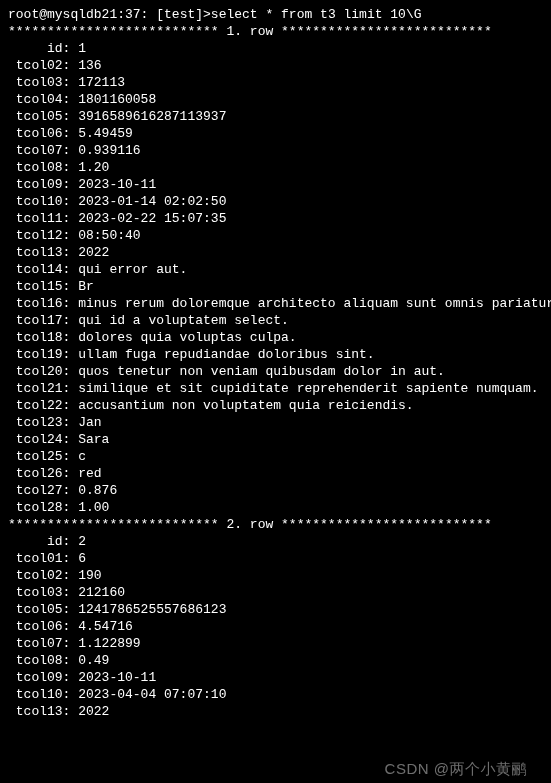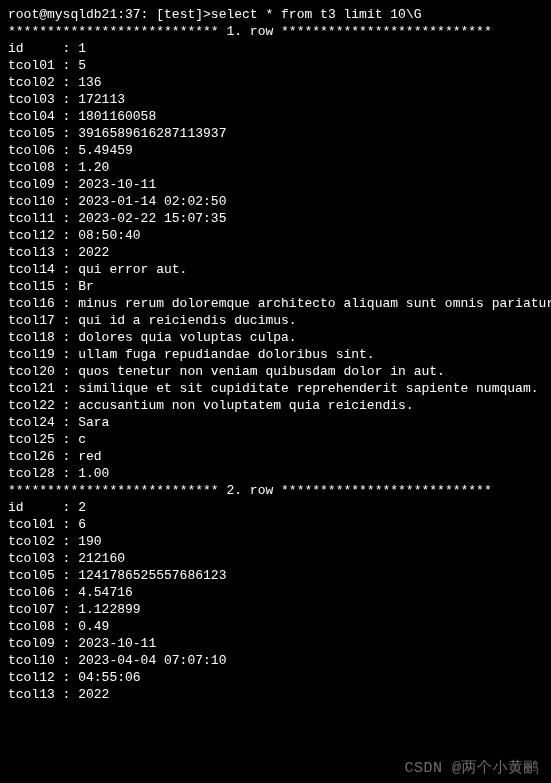--- a/index.html
+++ b/index.html
@@ -22,81 +22,82 @@
   .cmd { color: #ffffff; }
   .row-sep {
     white-space: pre;
   }
   .field-line {
     white-space: pre;
   }
   .field-name {
     display: inline-block;
     width: 7ch;
-    text-align: left;
+    text-align: right;
   }
   .colon { }
   .field-val { }
   .watermark {
     position: absolute;
-    right: 12px;
+    right: 24px;
     bottom: 6px;
     color: rgba(200,200,200,0.55);
-    font-family: Liberation Mono, monospace;
+    font-family: Liberation Sans, sans-serif;
     font-size: 15px;
     letter-spacing: 0.5px;
     pointer-events: none;
   }
 </style>
 </head>
 <body>
 
 <div class="prompt-line"><span>root@mysqldb21:37:</span> <span>[test]&gt;</span><span class="cmd">select * from t3 limit 10\G</span></div>
 
 <div class="row-sep"><span>*************************** </span><span>1. row</span><span> ***************************</span></div>
 
 <div id="row1-container">
     <div class="field-line"><span class="field-name">id</span><span class="colon">: </span><span class="field-val">1</span></div>
-    <div class="field-line"><span class="field-name">tcol01</span><span class="colon">: </span><span class="field-val">5</span></div>
     <div class="field-line"><span class="field-name">tcol02</span><span class="colon">: </span><span class="field-val">136</span></div>
     <div class="field-line"><span class="field-name">tcol03</span><span class="colon">: </span><span class="field-val">172113</span></div>
     <div class="field-line"><span class="field-name">tcol04</span><span class="colon">: </span><span class="field-val">1801160058</span></div>
     <div class="field-line"><span class="field-name">tcol05</span><span class="colon">: </span><span class="field-val">3916589616287113937</span></div>
     <div class="field-line"><span class="field-name">tcol06</span><span class="colon">: </span><span class="field-val">5.49459</span></div>
+    <div class="field-line"><span class="field-name">tcol07</span><span class="colon">: </span><span class="field-val">0.939116</span></div>
     <div class="field-line"><span class="field-name">tcol08</span><span class="colon">: </span><span class="field-val">1.20</span></div>
     <div class="field-line"><span class="field-name">tcol09</span><span class="colon">: </span><span class="field-val">2023-10-11</span></div>
     <div class="field-line"><span class="field-name">tcol10</span><span class="colon">: </span><span class="field-val">2023-01-14 02:02:50</span></div>
     <div class="field-line"><span class="field-name">tcol11</span><span class="colon">: </span><span class="field-val">2023-02-22 15:07:35</span></div>
     <div class="field-line"><span class="field-name">tcol12</span><span class="colon">: </span><span class="field-val">08:50:40</span></div>
     <div class="field-line"><span class="field-name">tcol13</span><span class="colon">: </span><span class="field-val">2022</span></div>
     <div class="field-line"><span class="field-name">tcol14</span><span class="colon">: </span><span class="field-val">qui error aut.</span></div>
     <div class="field-line"><span class="field-name">tcol15</span><span class="colon">: </span><span class="field-val">Br</span></div>
     <div class="field-line"><span class="field-name">tcol16</span><span class="colon">: </span><span class="field-val">minus rerum doloremque architecto aliquam sunt omnis pariatur quidem.</span></div>
-    <div class="field-line"><span class="field-name">tcol17</span><span class="colon">: </span><span class="field-val">qui id a reiciendis ducimus.</span></div>
+    <div class="field-line"><span class="field-name">tcol17</span><span class="colon">: </span><span class="field-val">qui id a voluptatem select.</span></div>
     <div class="field-line"><span class="field-name">tcol18</span><span class="colon">: </span><span class="field-val">dolores quia voluptas culpa.</span></div>
     <div class="field-line"><span class="field-name">tcol19</span><span class="colon">: </span><span class="field-val">ullam fuga repudiandae doloribus sint.</span></div>
     <div class="field-line"><span class="field-name">tcol20</span><span class="colon">: </span><span class="field-val">quos tenetur non veniam quibusdam dolor in aut.</span></div>
     <div class="field-line"><span class="field-name">tcol21</span><span class="colon">: </span><span class="field-val">similique et sit cupiditate reprehenderit sapiente numquam.</span></div>
     <div class="field-line"><span class="field-name">tcol22</span><span class="colon">: </span><span class="field-val">accusantium non voluptatem quia reiciendis.</span></div>
+    <div class="field-line"><span class="field-name">tcol23</span><span class="colon">: </span><span class="field-val">Jan</span></div>
     <div class="field-line"><span class="field-name">tcol24</span><span class="colon">: </span><span class="field-val">Sara</span></div>
     <div class="field-line"><span class="field-name">tcol25</span><span class="colon">: </span><span class="field-val">c</span></div>
     <div class="field-line"><span class="field-name">tcol26</span><span class="colon">: </span><span class="field-val">red</span></div>
+    <div class="field-line"><span class="field-name">tcol27</span><span class="colon">: </span><span class="field-val">0.876</span></div>
     <div class="field-line"><span class="field-name">tcol28</span><span class="colon">: </span><span class="field-val">1.00</span></div>
   </div>
 
 <div class="row-sep"><span>*************************** </span><span>2. row</span><span> ***************************</span></div>
 
 <div id="row2-container">
     <div class="field-line"><span class="field-name">id</span><span class="colon">: </span><span class="field-val">2</span></div>
     <div class="field-line"><span class="field-name">tcol01</span><span class="colon">: </span><span class="field-val">6</span></div>
     <div class="field-line"><span class="field-name">tcol02</span><span class="colon">: </span><span class="field-val">190</span></div>
     <div class="field-line"><span class="field-name">tcol03</span><span class="colon">: </span><span class="field-val">212160</span></div>
     <div class="field-line"><span class="field-name">tcol05</span><span class="colon">: </span><span class="field-val">1241786525557686123</span></div>
     <div class="field-line"><span class="field-name">tcol06</span><span class="colon">: </span><span class="field-val">4.54716</span></div>
     <div class="field-line"><span class="field-name">tcol07</span><span class="colon">: </span><span class="field-val">1.122899</span></div>
     <div class="field-line"><span class="field-name">tcol08</span><span class="colon">: </span><span class="field-val">0.49</span></div>
     <div class="field-line"><span class="field-name">tcol09</span><span class="colon">: </span><span class="field-val">2023-10-11</span></div>
     <div class="field-line"><span class="field-name">tcol10</span><span class="colon">: </span><span class="field-val">2023-04-04 07:07:10</span></div>
-    <div class="field-line"><span class="field-name">tcol12</span><span class="colon">: </span><span class="field-val">04:55:06</span></div>
     <div class="field-line"><span class="field-name">tcol13</span><span class="colon">: </span><span class="field-val">2022</span></div>
   </div>
 
 <div class="watermark">CSDN @两个小黄鹂</div>
 
 </body></html>

